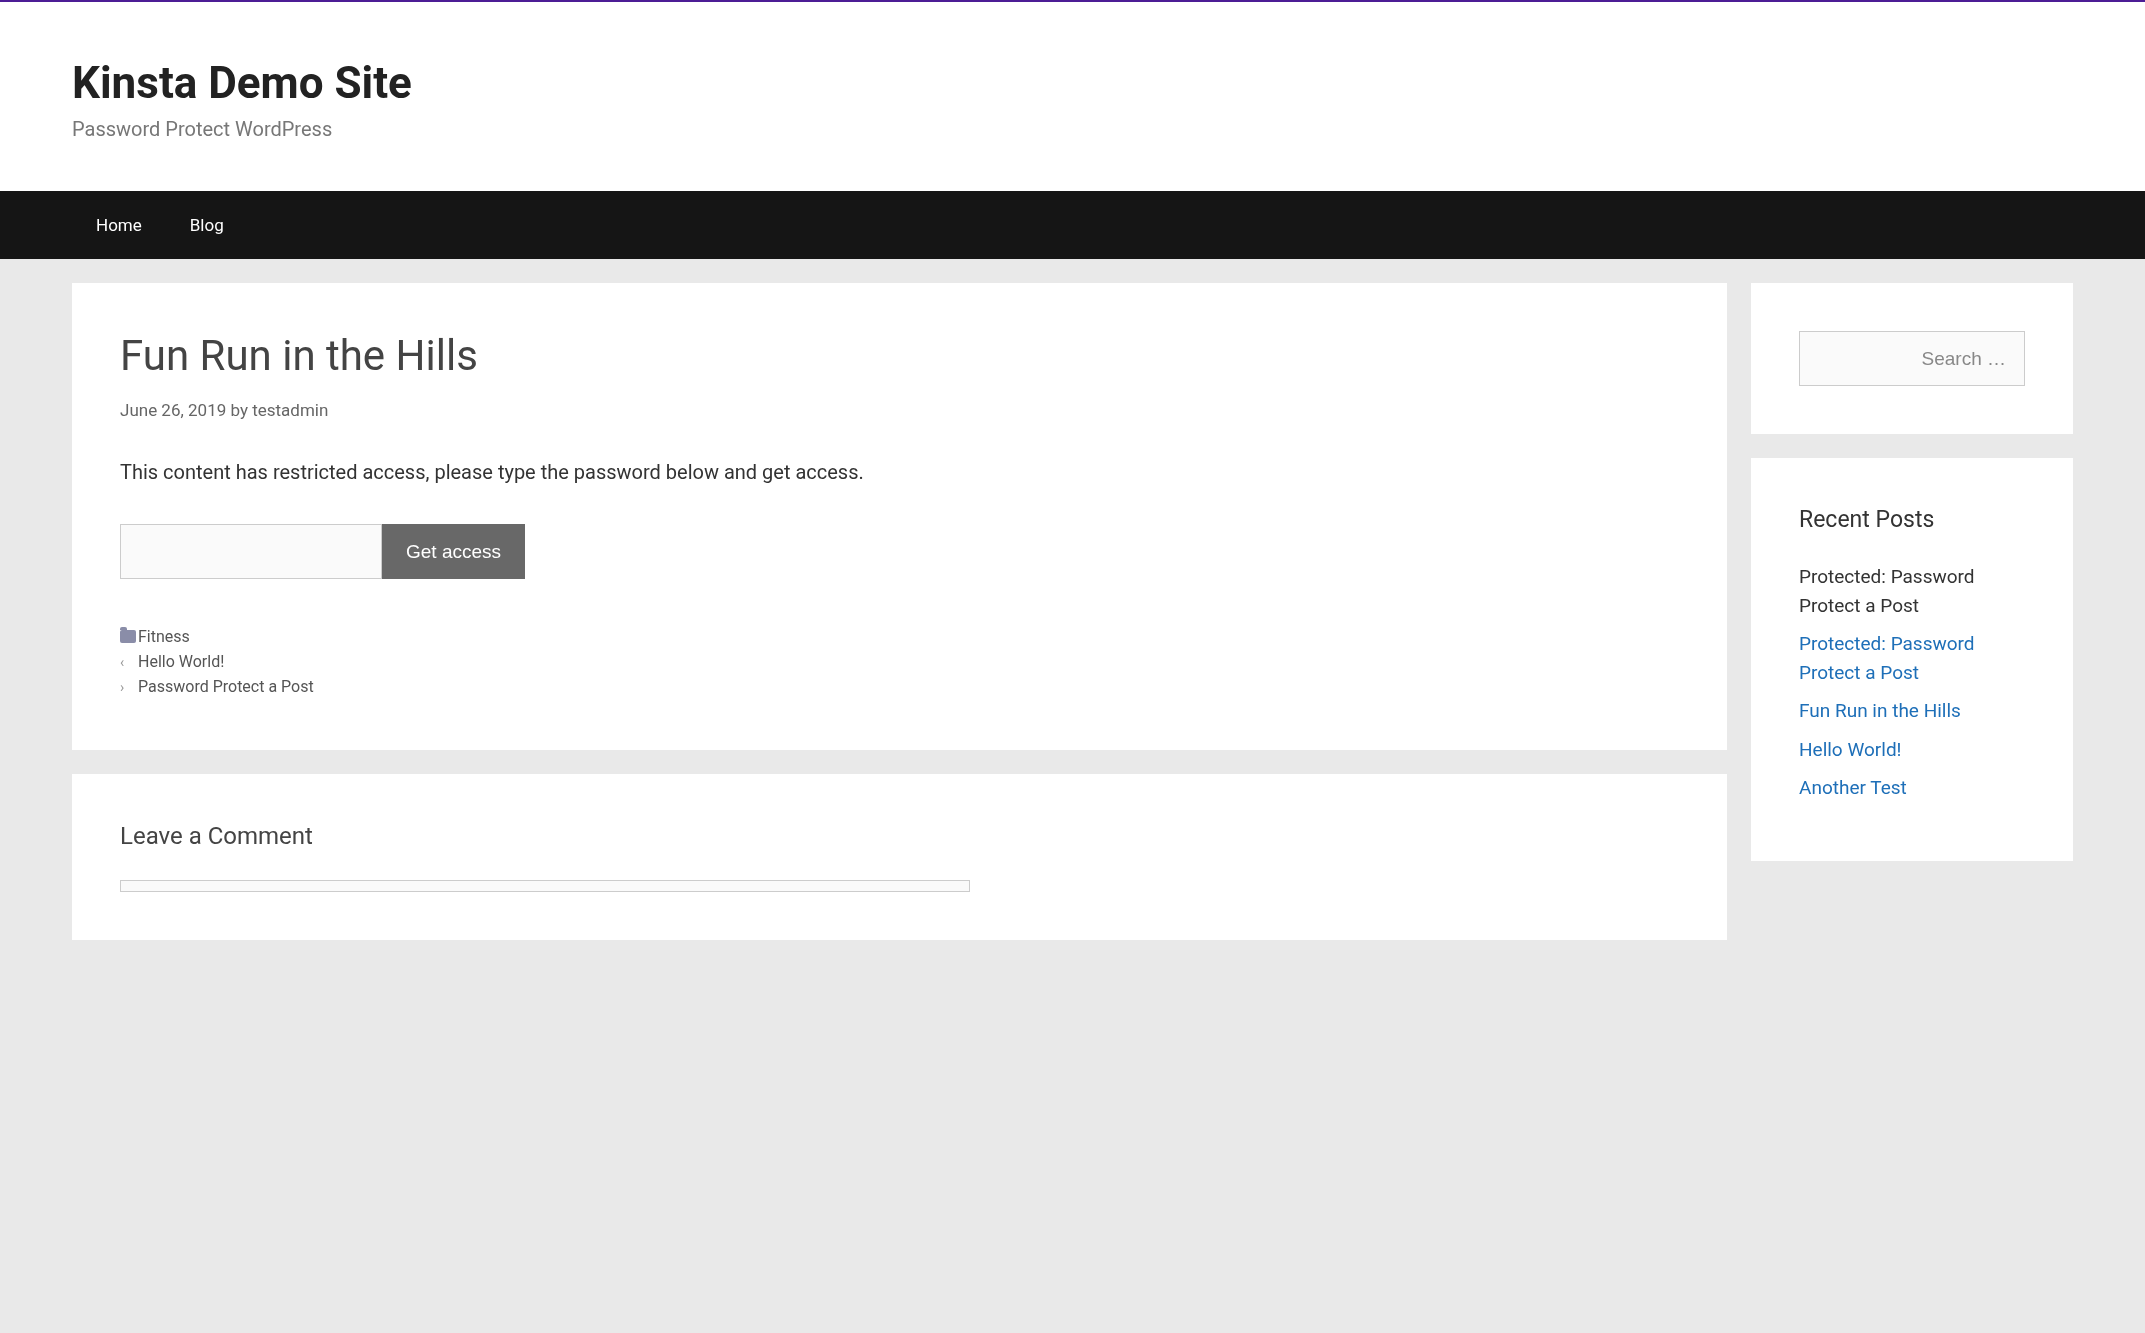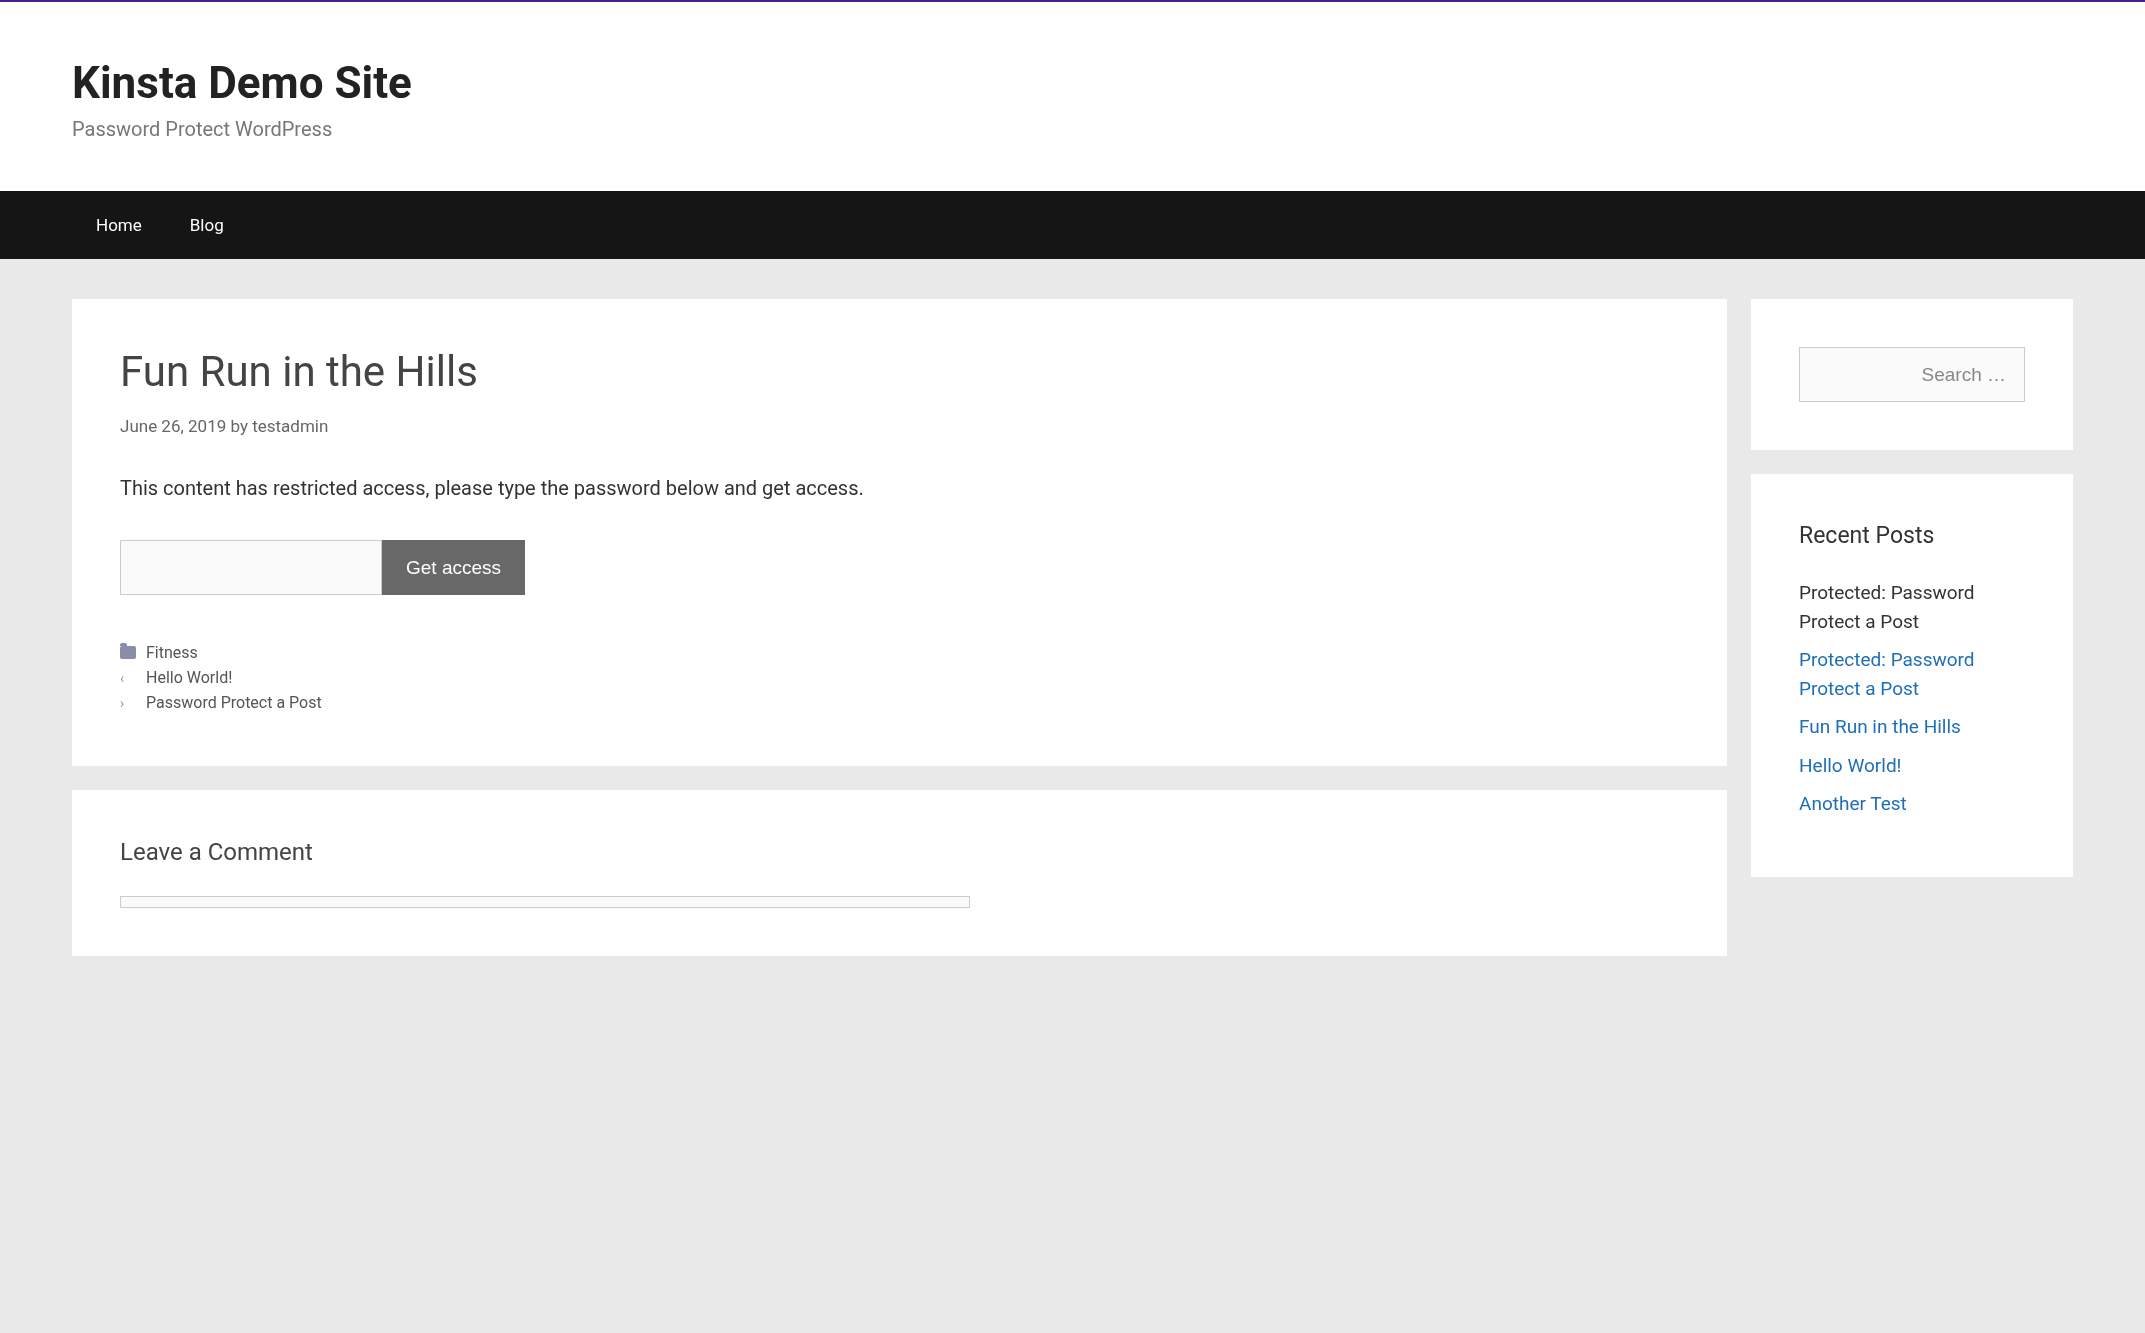--- a/index.html
+++ b/index.html
@@ -41,21 +41,21 @@
       text-decoration: none;
       padding: 24px 24px;
       font-size: 17px;
     }
     .nav-list li:first-child a {
       padding-left: 24px;
     }
     .content-wrap {
       display: flex;
       gap: 24px;
-      padding: 40px 72px;
+      padding: 24px 72px;
     }
     .main-col {
       flex: 1;
     }
     .article-card {
       background: #fff;
       padding: 48px;
       margin-bottom: 24px;
     }
     .post-title {
@@ -98,21 +98,21 @@
       border: none;
       font-size: 19px;
       cursor: pointer;
     }
     .post-footer {
       margin-top: 0;
     }
     .meta-line {
       display: flex;
       align-items: center;
-      gap: 10px;
+      gap: 2px;
       margin-bottom: 6px;
       font-size: 16px;
       color: #555;
     }
     .meta-line a {
       color: #555;
       text-decoration: none;
     }
     .folder-icon {
       width: 16px;

